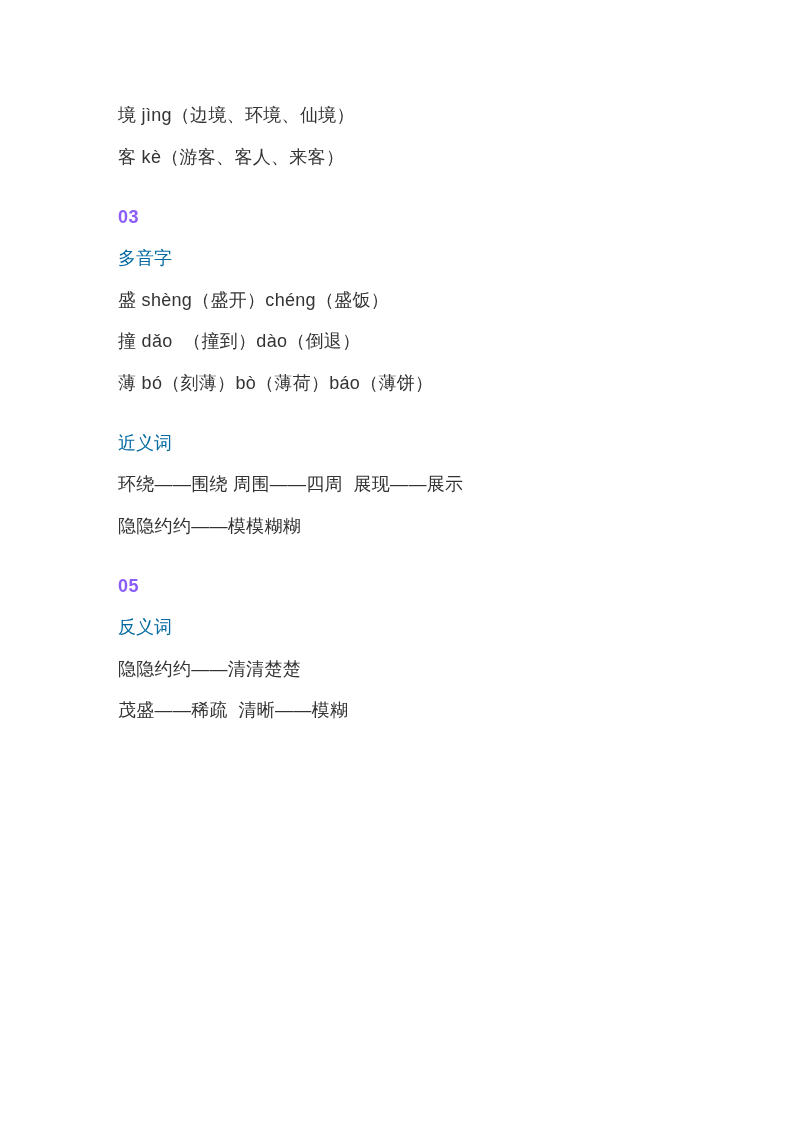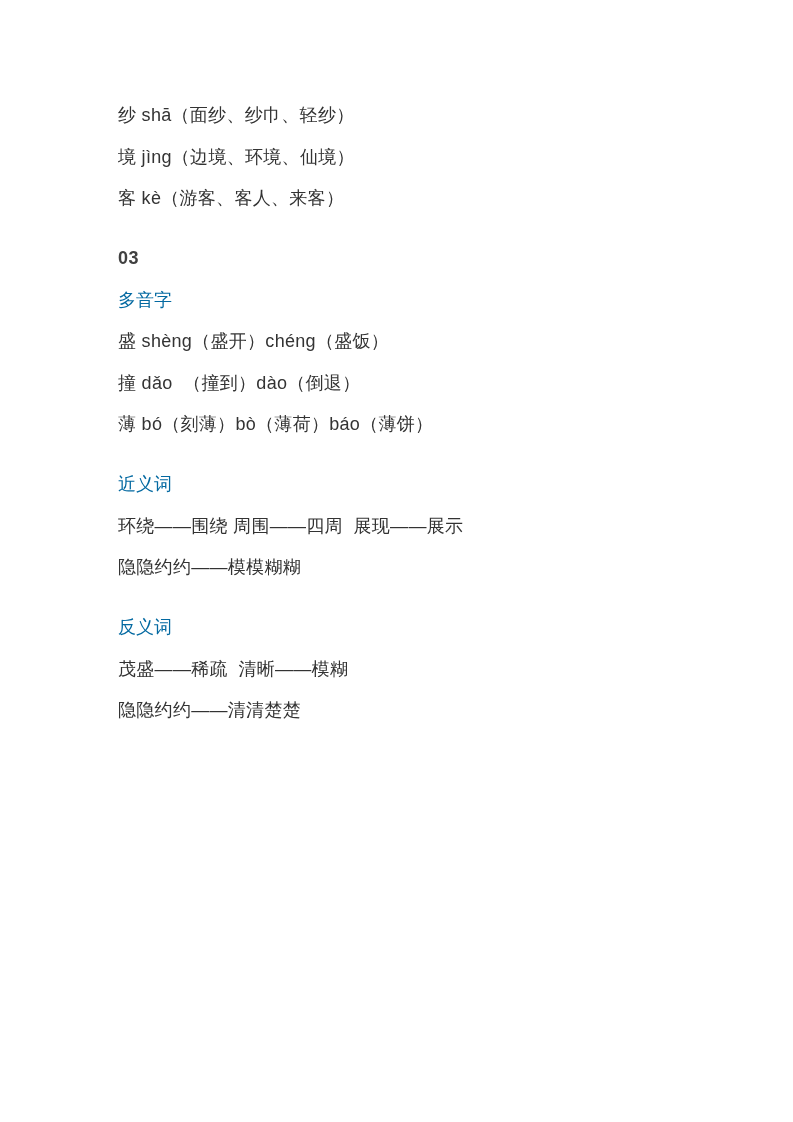--- a/index.html
+++ b/index.html
@@ -30,54 +30,54 @@
     margin: 0 0 23.5px 0;
     color: #333333;
     white-space: pre-wrap;
     letter-spacing: 0.3px;
   }
   .section-number {
     font-size: 18px;
     line-height: 18px;
     margin: 0 0 23.5px 0;
     font-weight: 700;
-    color: #404040;
+    color: #8b5cf6;
     letter-spacing: 0.5px;
   }
   .section-title {
     font-size: 18px;
     line-height: 18px;
     margin: 0 0 23.5px 0;
     color: #0369a1;
   }
 </style>
 </head>
 <body>
 
 <div class="page">
 
   <section class="doc-section">
-    <p class="line">纱 shā（面纱、纱巾、轻纱）</p>
     <p class="line">境 jìng（边境、环境、仙境）</p>
     <p class="line">客 kè（游客、客人、来客）</p>
   </section>
 
   <section class="doc-section">
     <p class="section-number">03</p>
     <p class="section-title">多音字</p>
     <p class="line">盛 shèng（盛开）chéng（盛饭）</p>
     <p class="line">撞 dǎo  （撞到）dào（倒退）</p>
     <p class="line">薄 bó（刻薄）bò（薄荷）báo（薄饼）</p>
   </section>
 
   <section class="doc-section">
     <p class="section-title">近义词</p>
     <p class="line">环绕——围绕 周围——四周  展现——展示</p>
     <p class="line">隐隐约约——模模糊糊</p>
   </section>
 
   <section class="doc-section">
+    <p class="section-number">05</p>
     <p class="section-title">反义词</p>
+    <p class="line">隐隐约约——清清楚楚</p>
     <p class="line">茂盛——稀疏  清晰——模糊</p>
-    <p class="line">隐隐约约——清清楚楚</p>
   </section>
 
 </div>
 
 </body></html>

